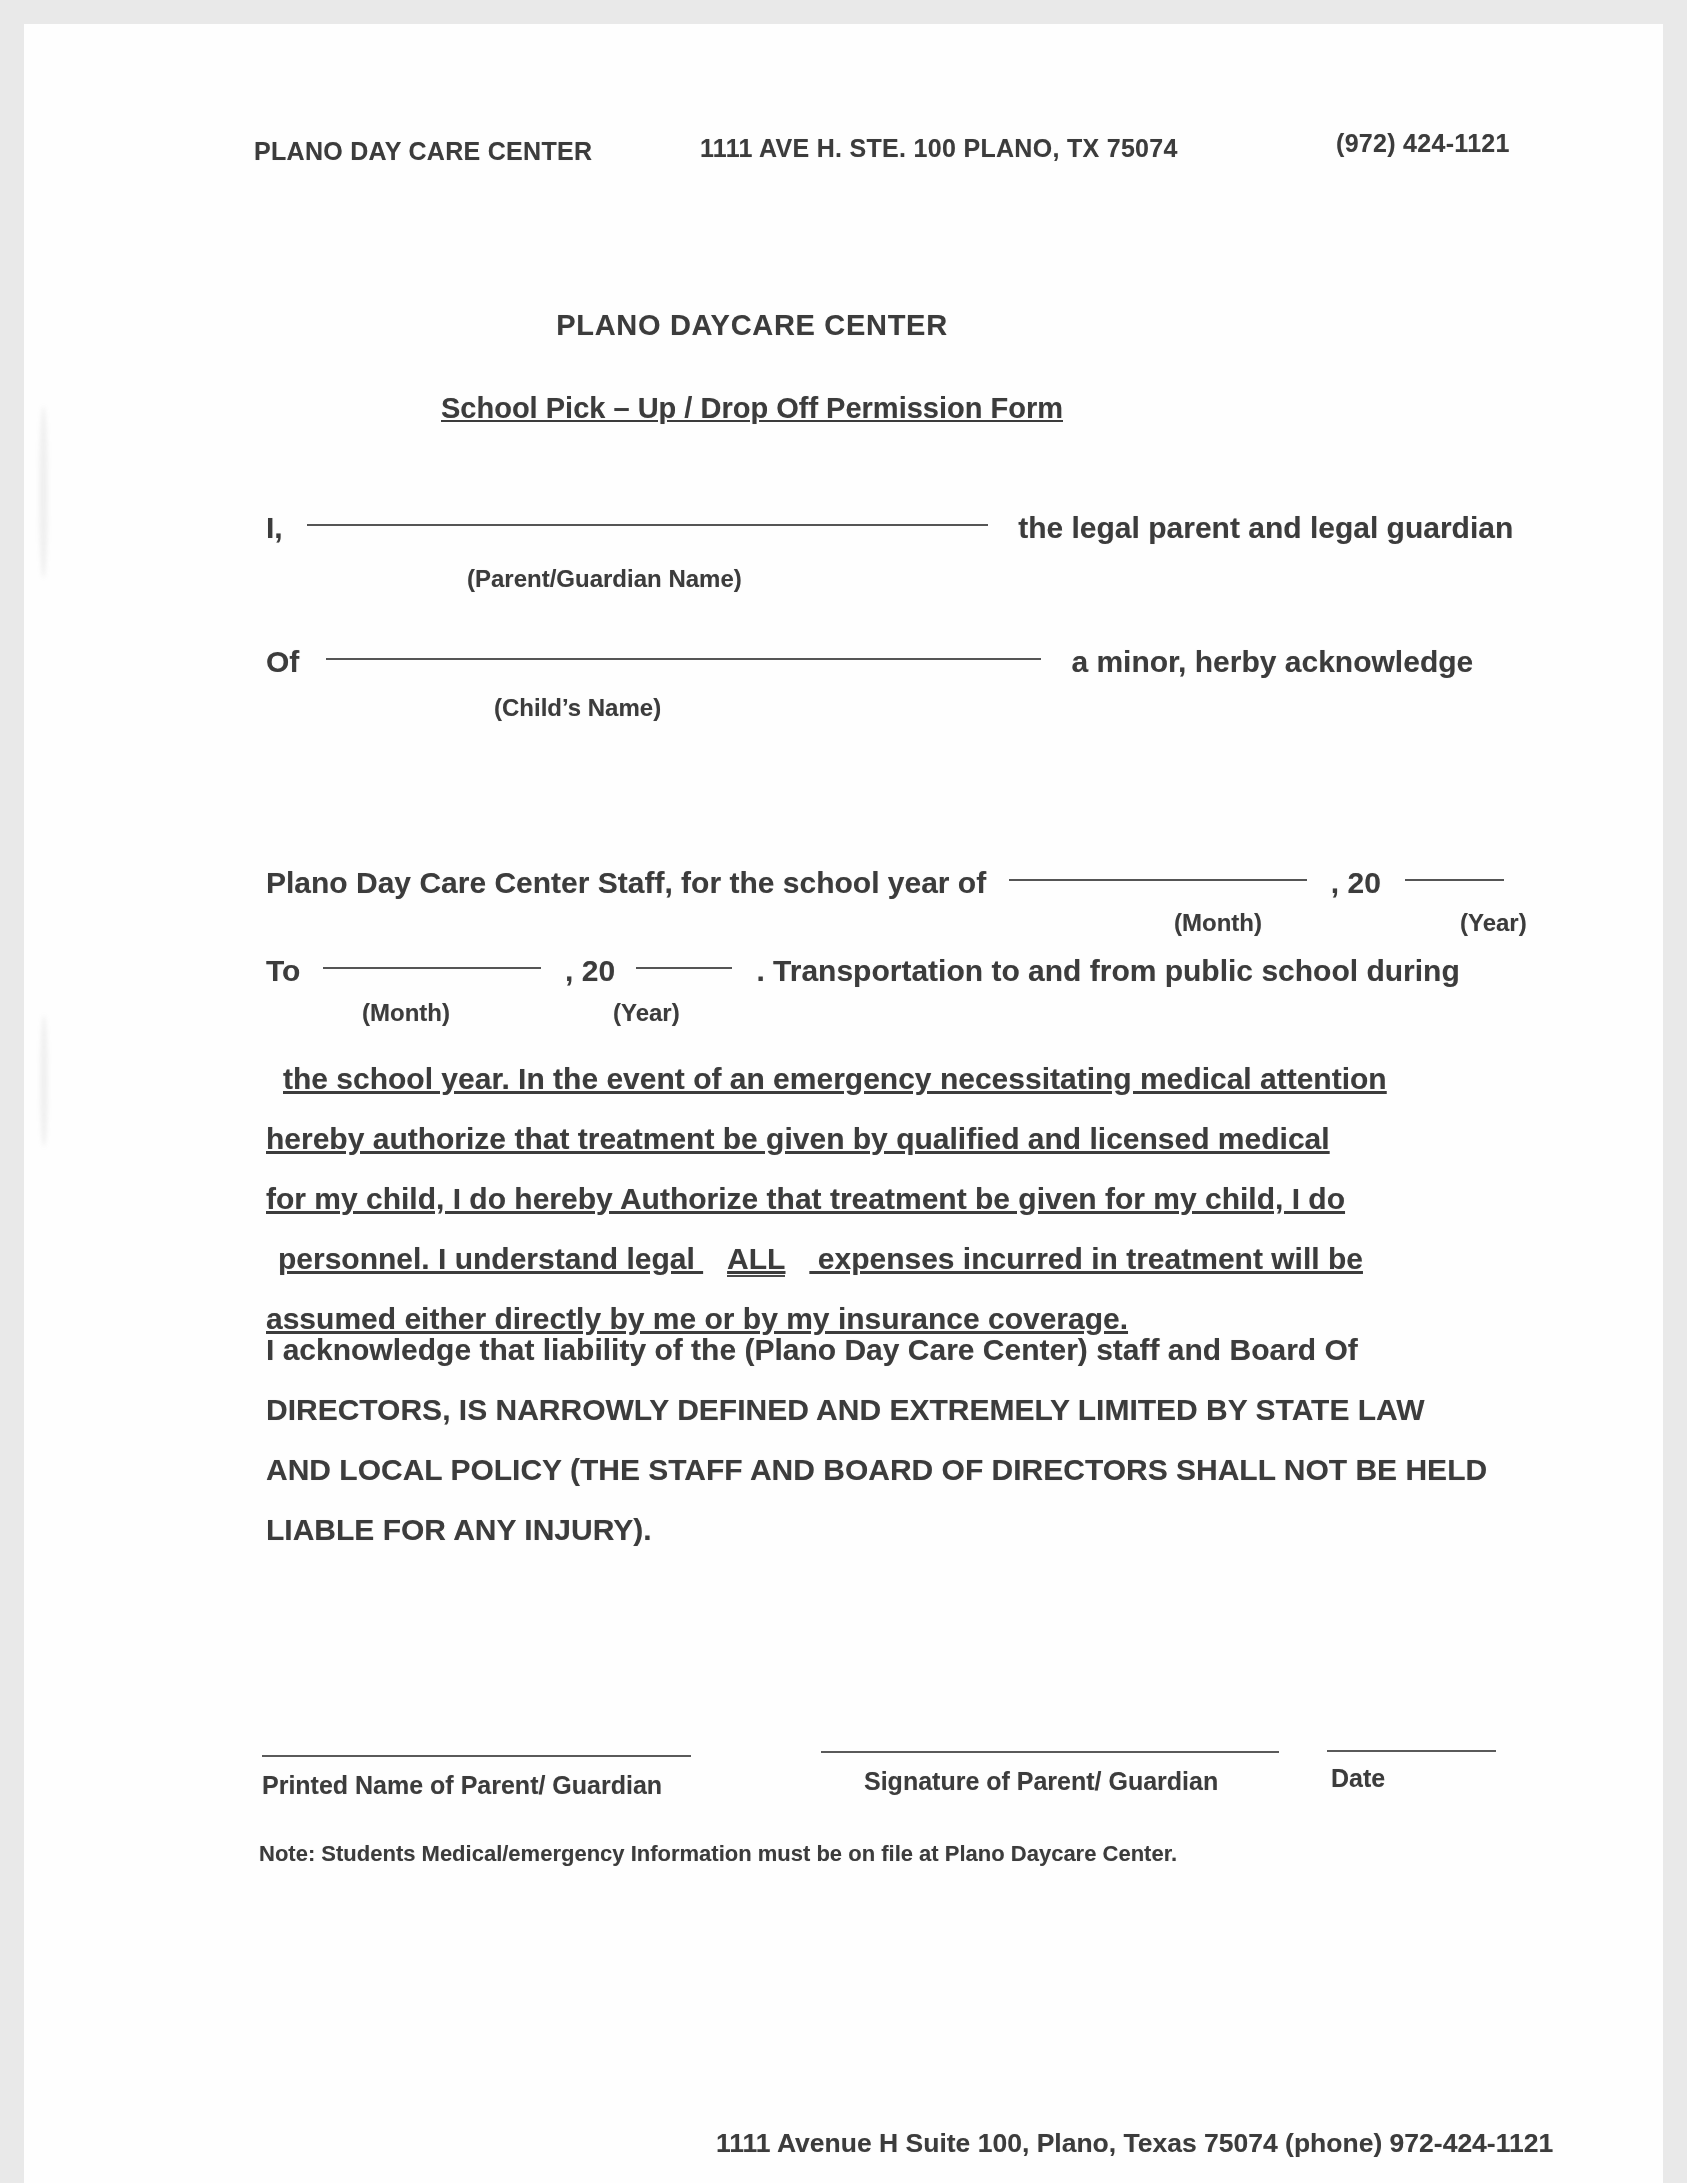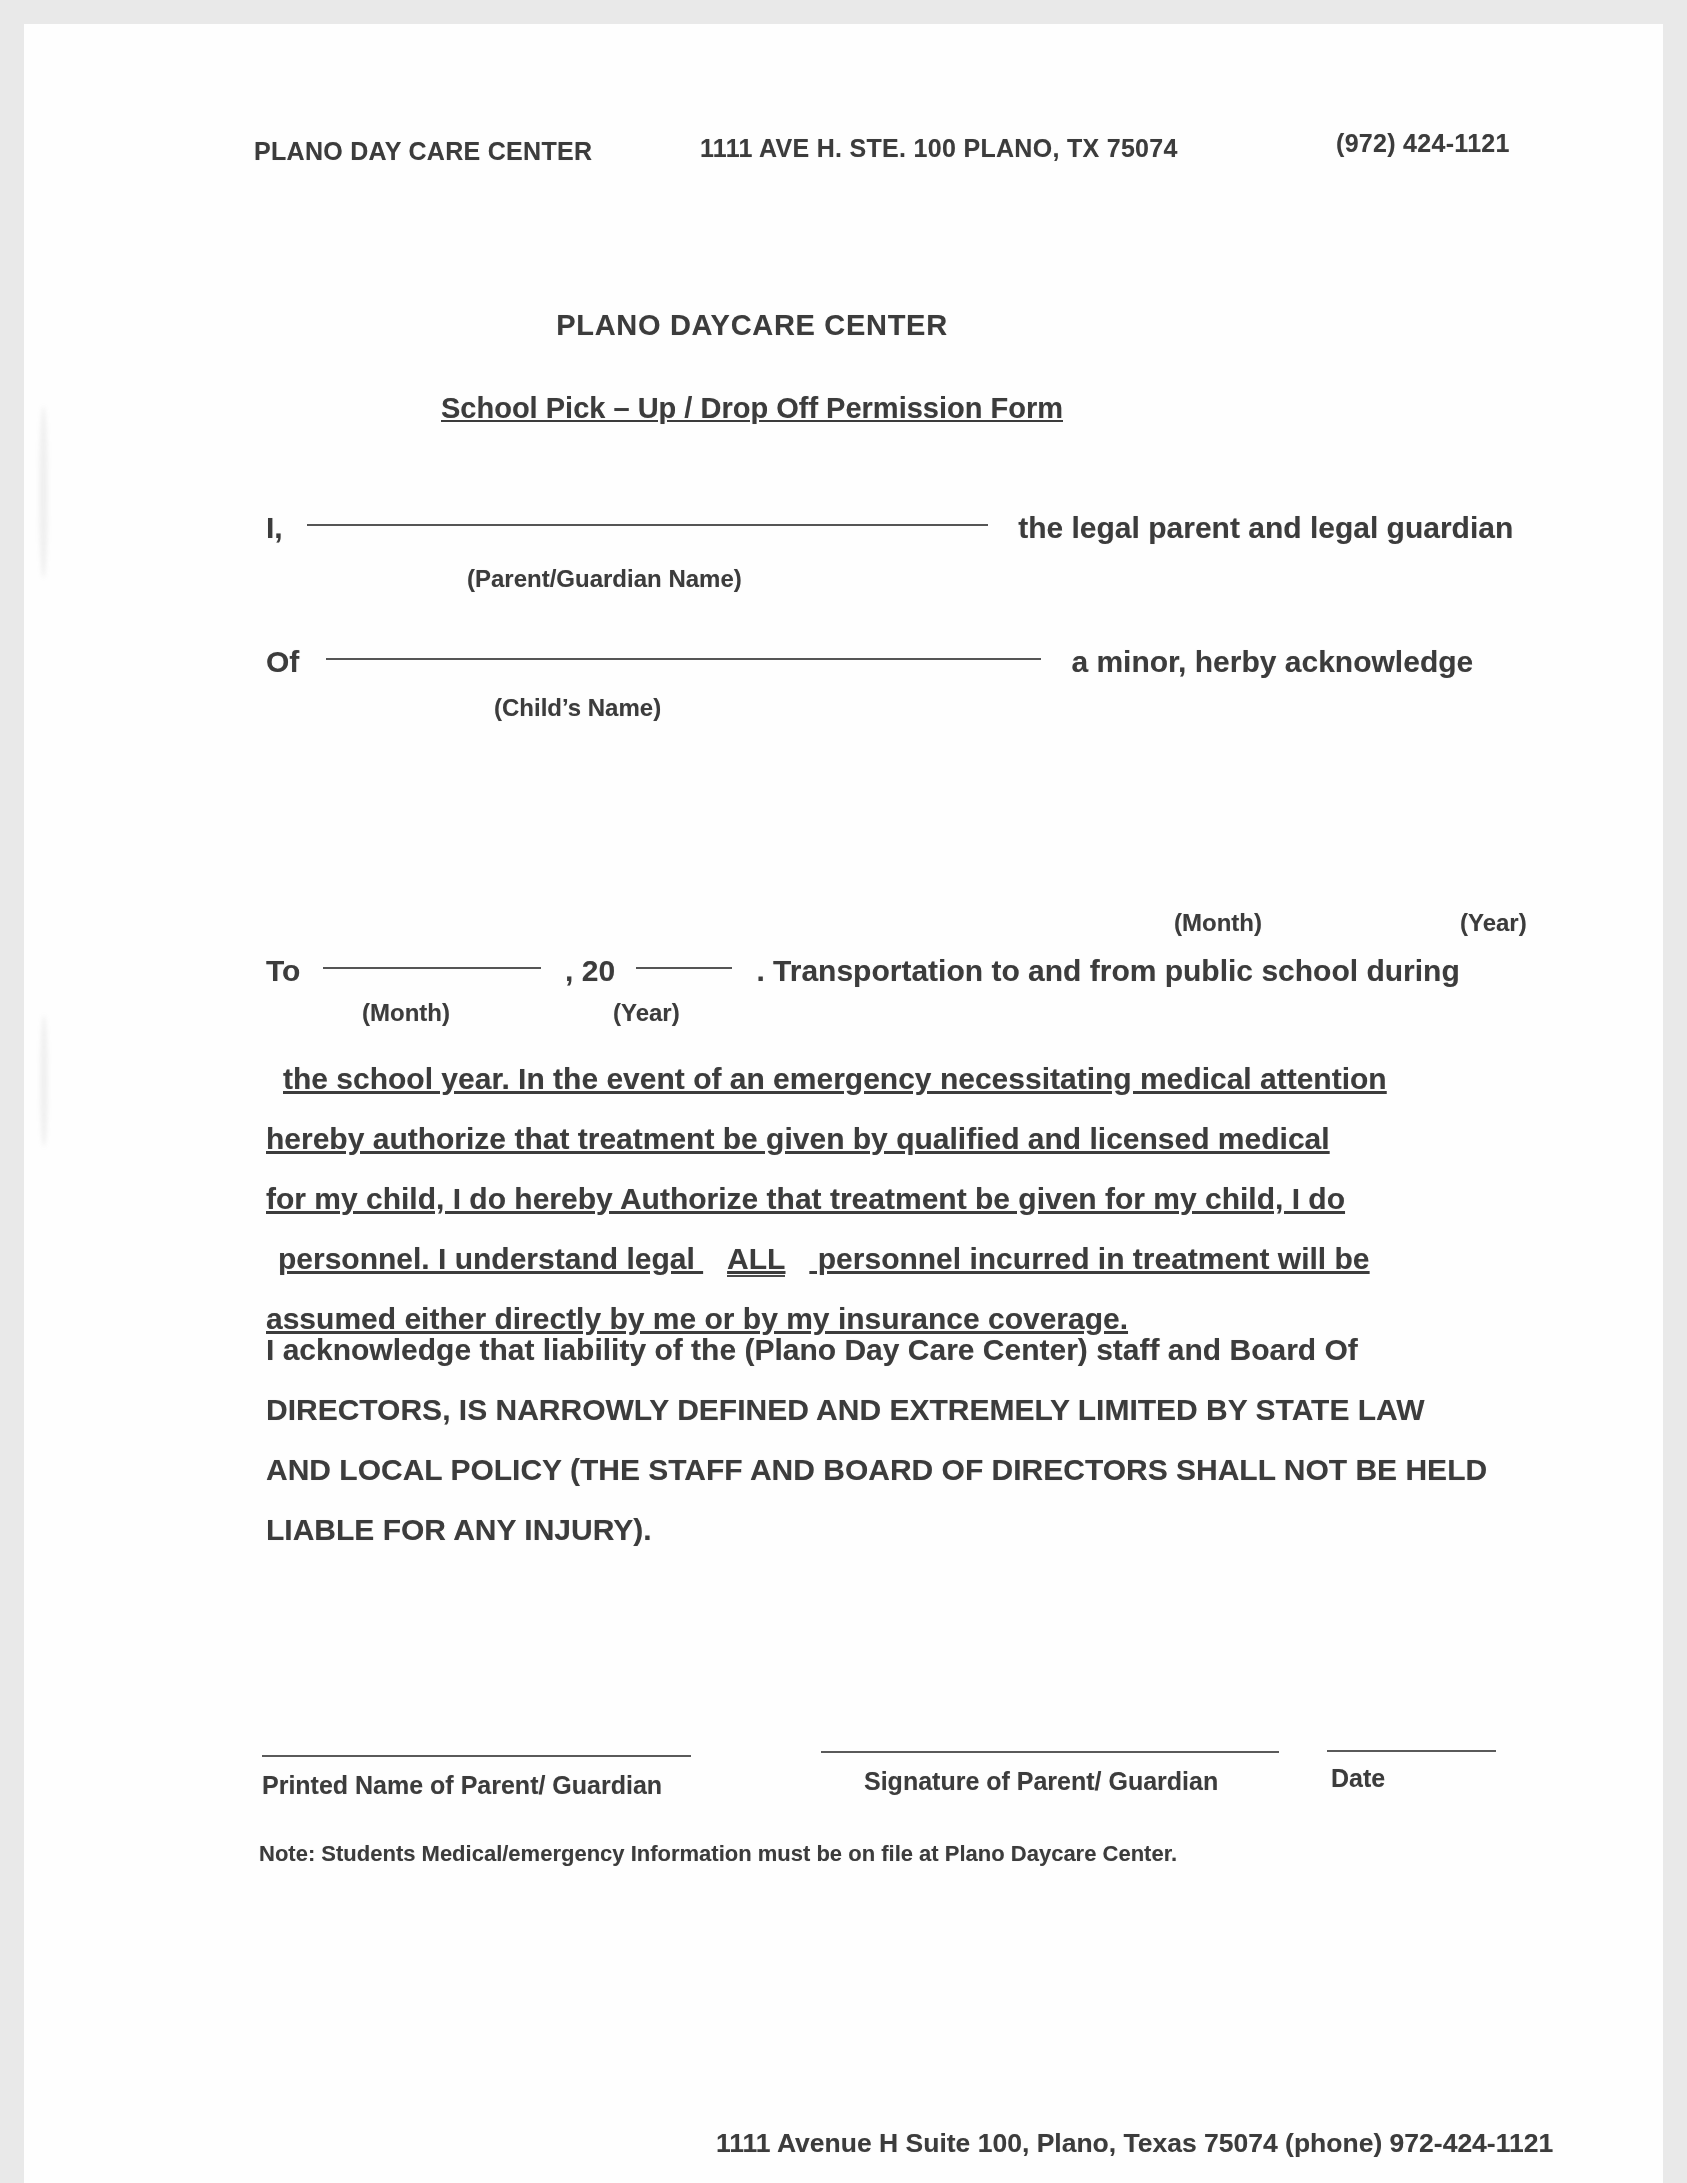--- a/index.html
+++ b/index.html
@@ -69,34 +69,37 @@
     <span>I,</span><span class="blank" style="width:681px; margin-left:12px; margin-right:18.5px;"></span><span>the legal parent and legal guardian</span>
   </div>
   <div class="abs scan-text small-label" style="left:431px; top:529px;">(Parent/Guardian Name)</div>
 
   <div class="abs scan-text body-text line-row" style="left:218px; top:609px;">
     <span>Of</span><span class="blank" style="width:715px; margin-left:14.6px; margin-right:18.5px;"></span><span>a minor, herby acknowledge</span>
   </div>
   <div class="abs scan-text small-label" style="left:458px; top:658px;">(Child’s Name)</div>
 
 
+  <div class="abs scan-text body-text line-row" style="left:218px; top:830px;">
+    <span>Plano Day Care Center Staff, for the school year of</span><span class="blank" style="width:298px; margin-left:10.6px;"></span><span>, 20</span><span class="blank" style="width:99px;"></span>
+  </div>
   <div class="abs scan-text small-label" style="left:1138px; top:873px;">(Month)</div>
   <div class="abs scan-text small-label" style="left:1424px; top:873px;">(Year)</div>
 
   <div class="abs scan-text body-text line-row" style="left:218px; top:918px;">
     <span>To</span><span class="blank" style="width:218px; margin-left:10.6px;"></span><span>, 20</span><span class="blank" style="width:96px; margin-left:9.3px;"></span><span>. Transportation to and from public school during</span>
   </div>
   <div class="abs scan-text small-label" style="left:326px; top:963px;">(Month)</div>
   <div class="abs scan-text small-label" style="left:577px; top:963px;">(Year)</div>
 
   <div class="abs scan-text body-text" style="left:218px; top:1007px;text-decoration:underline;">
     <div class="para-line indent-sm">the school year. In the event of an emergency necessitating medical attention</div>
     <div class="para-line">hereby authorize that treatment be given by qualified and licensed medical</div>
     <div class="para-line">for my child, I do hereby Authorize that treatment be given for my child, I do</div>
-    <div class="para-line"><span>personnel. I understand legal </span><span class="underlined">ALL</span><span> personnel incurred in treatment will be</span></div>
+    <div class="para-line"><span>personnel. I understand legal </span><span class="underlined">ALL</span><span> expenses incurred in treatment will be</span></div>
     <div class="para-line">assumed either directly by me or by my insurance coverage.</div>
   </div>
 
   <div class="abs scan-text body-text" style="left:218px; top:1278px;">
     <div class="para-line">I acknowledge that liability of the (Plano Day Care Center) staff and Board Of</div>
     <div class="para-line">DIRECTORS, IS NARROWLY DEFINED AND EXTREMELY LIMITED BY STATE LAW</div>
     <div class="para-line">AND LOCAL POLICY (THE STAFF AND BOARD OF DIRECTORS SHALL NOT BE HELD</div>
     <div class="para-line">LIABLE FOR ANY INJURY).</div>
   </div>
 

